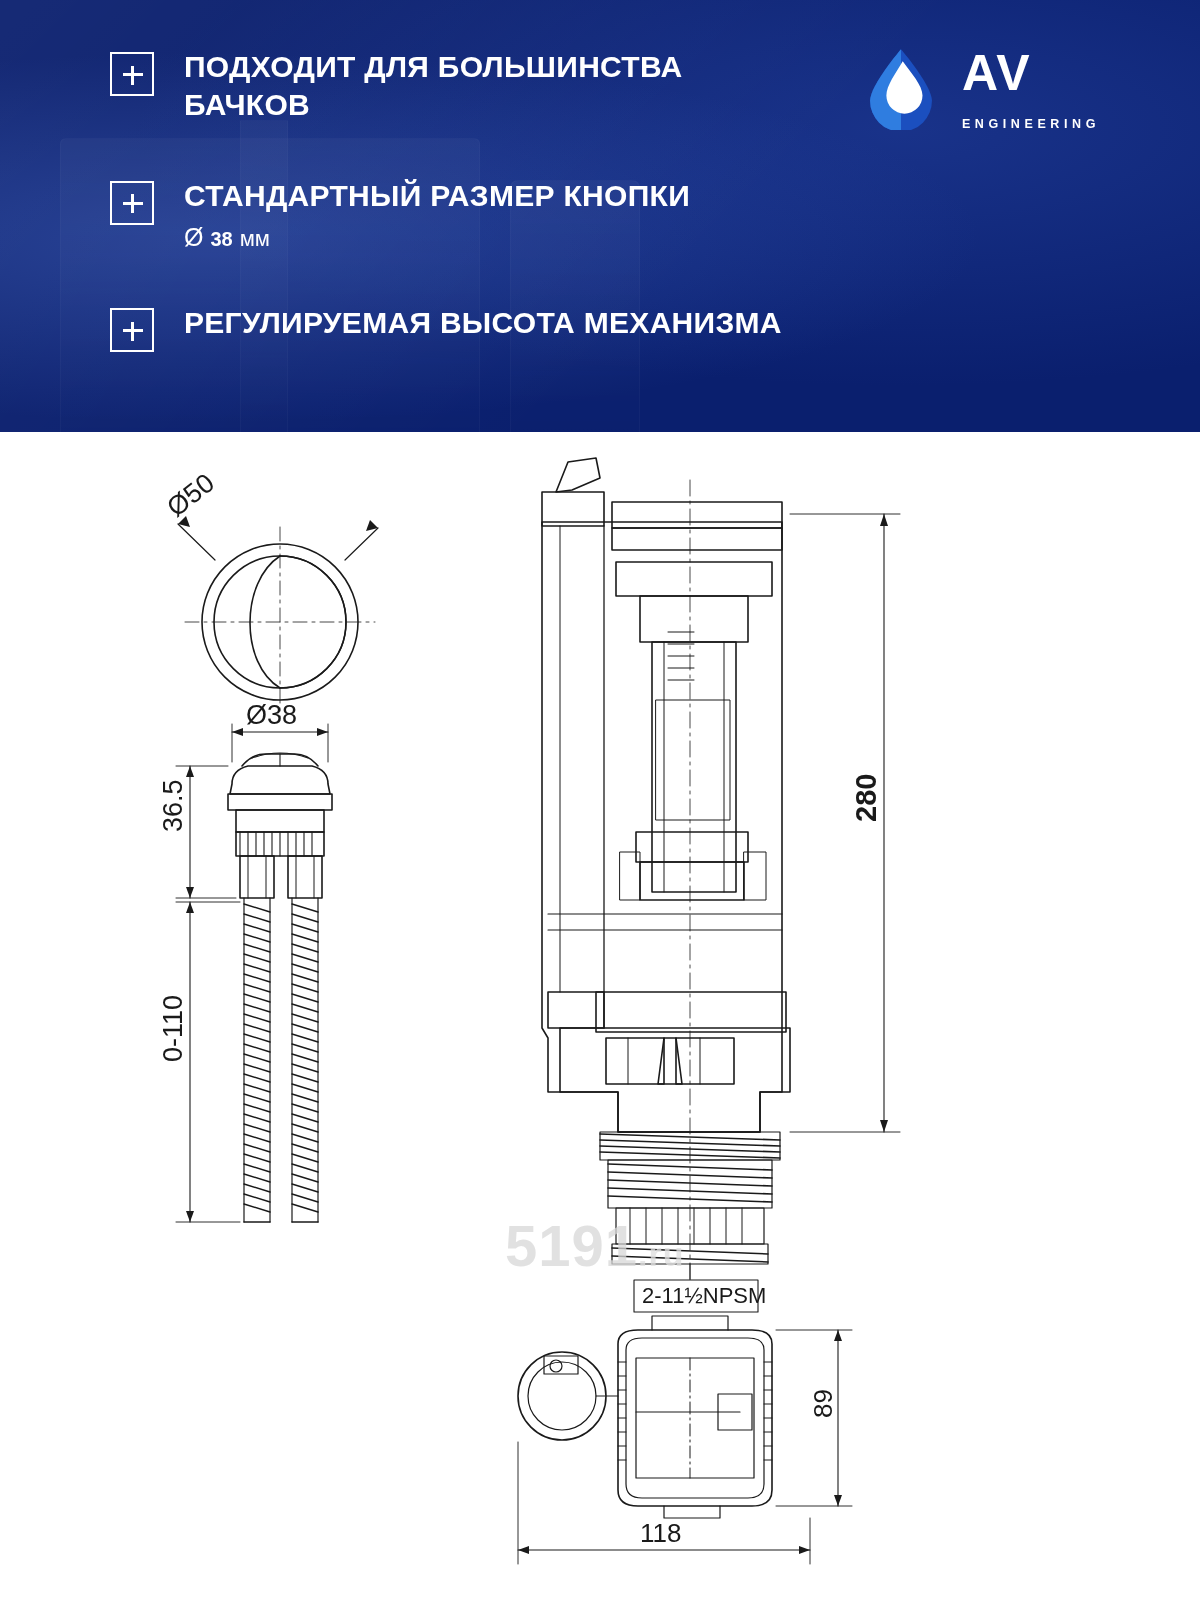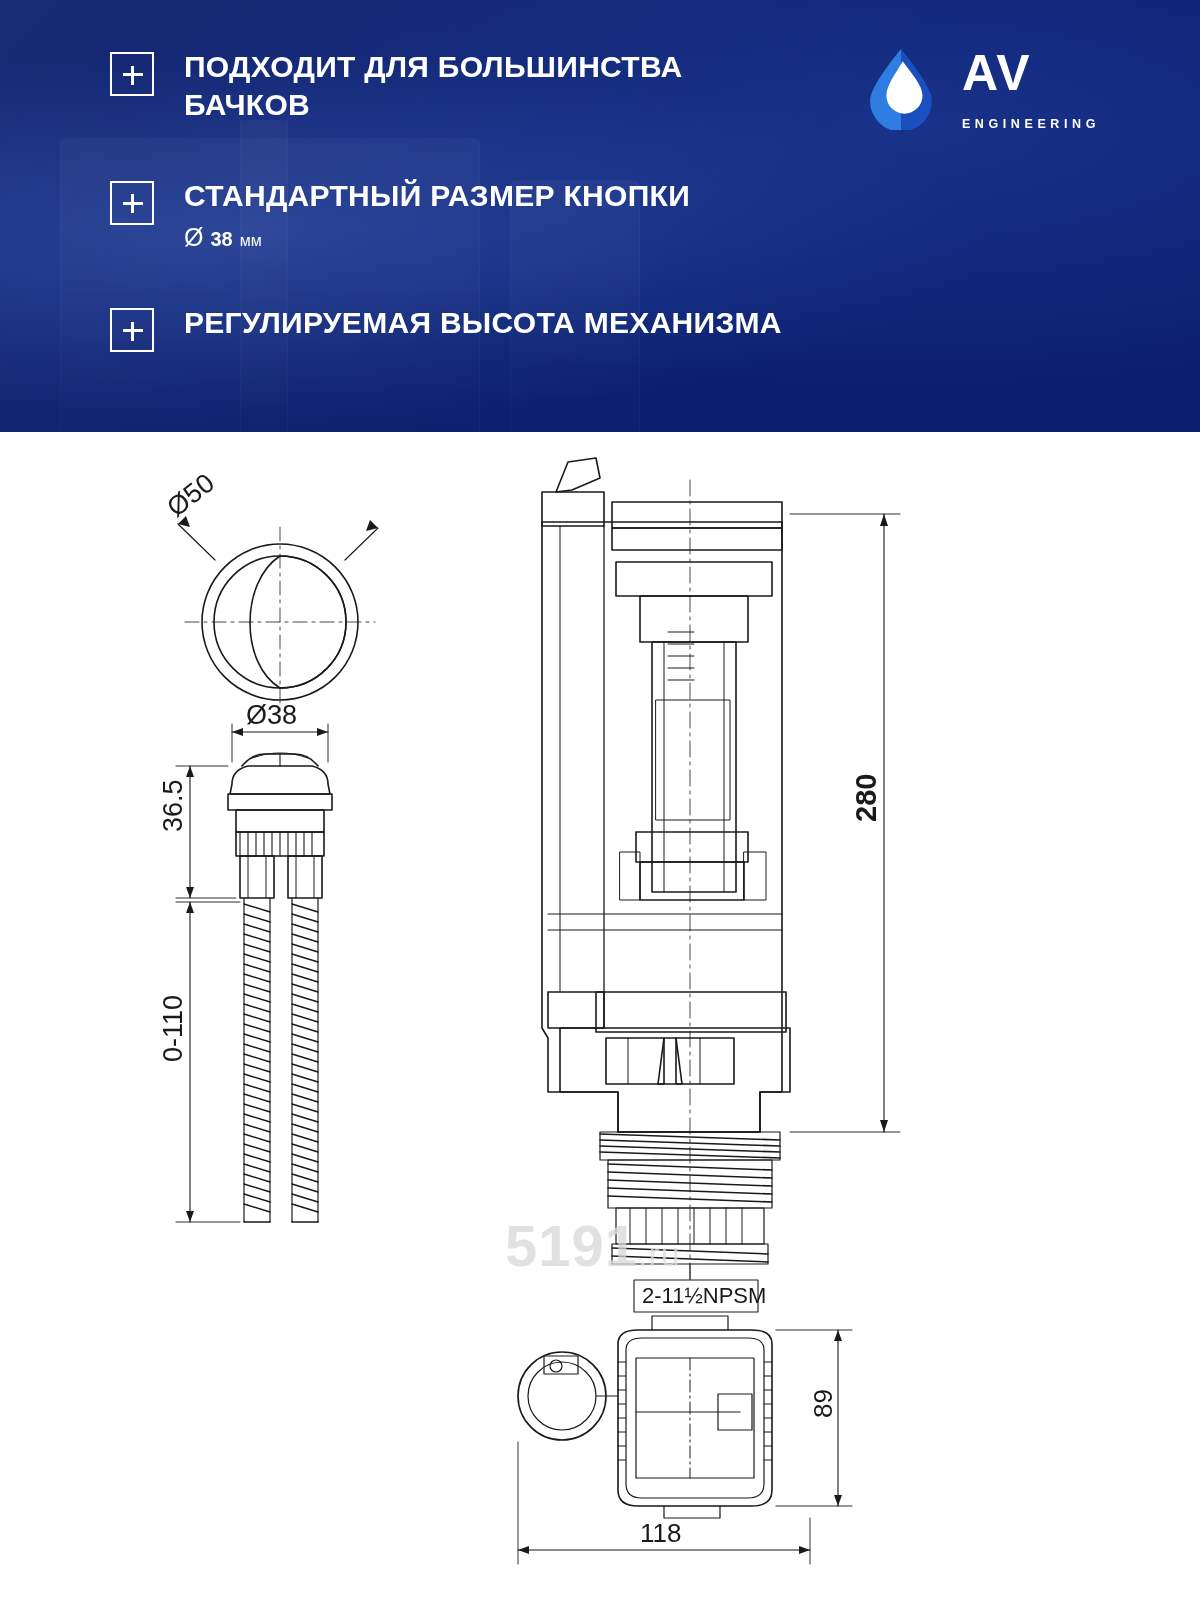--- a/index.html
+++ b/index.html
@@ -80,21 +80,21 @@
   .feature-sub {
     font-size: 26px;
     margin-top: 8px;
     font-weight: 400;
     display: flex;
     align-items: baseline;
     gap: 7px;
   }
   .feature-sub .diam { font-size: 25px; }
   .feature-sub .val { font-weight: bold; font-size: 20px; }
-  .feature-sub .unit { font-size: 16px; font-weight: 400; }
+  .feature-sub .unit { font-size: 22px; font-weight: 400; }
 
   
   .logo {
     position: absolute;
     right: 100px; top: 44px;
     display: flex;
     align-items: flex-end;
     gap: 18px;
   }
   .logo-mark { width: 86px; height: 86px; }
@@ -125,21 +125,21 @@
   .watermark {
     position: absolute;
     left: 505px; top: 780px;
     font-size: 58px;
     font-weight: bold;
     color: #d8d8d8;
     letter-spacing: 1px;
     opacity: 0.75;
     user-select: none;
   }
-  .watermark .dim { font-size: 34px; font-weight: normal; color: #dedede; }
+  .watermark .dim { font-size: 34px; font-weight: bold; color: #dedede; }
 </style>
 </head>
 <body>
 
 <div class="banner">
 
   <div class="banner-ghost">
     <div class="gbox g1"></div>
     <div class="gbox g2"></div>
     <div class="gbox g3"></div>

